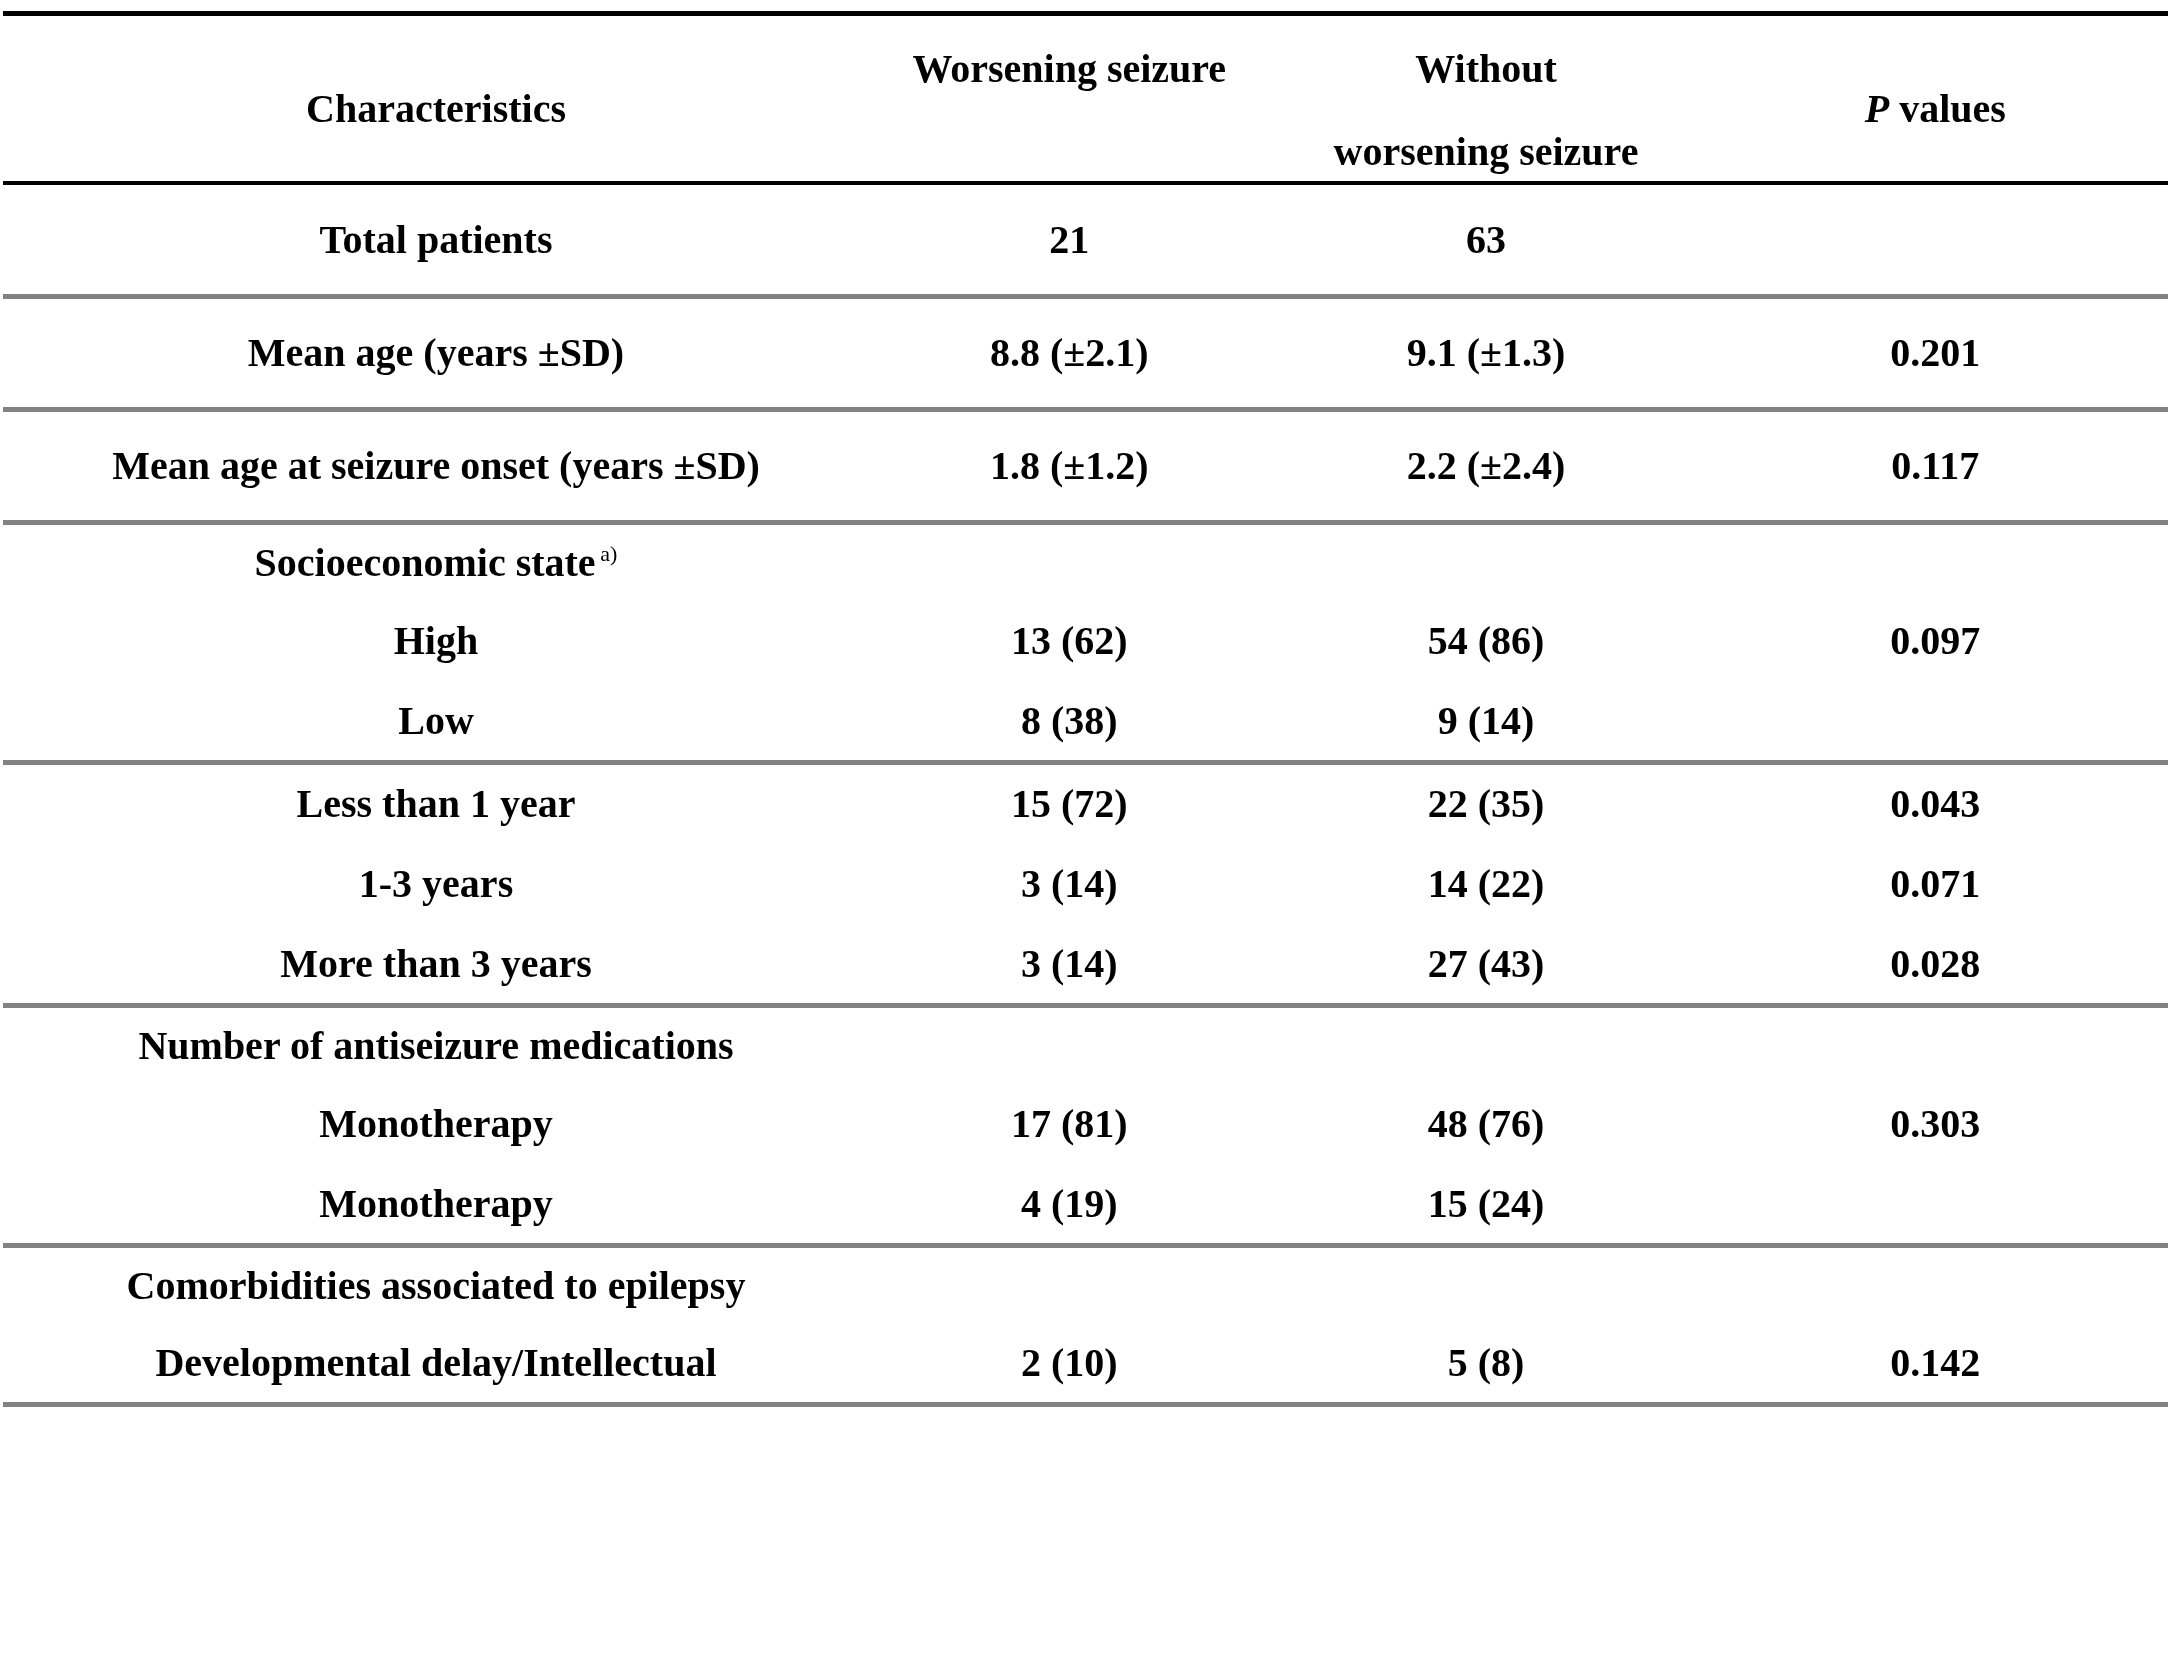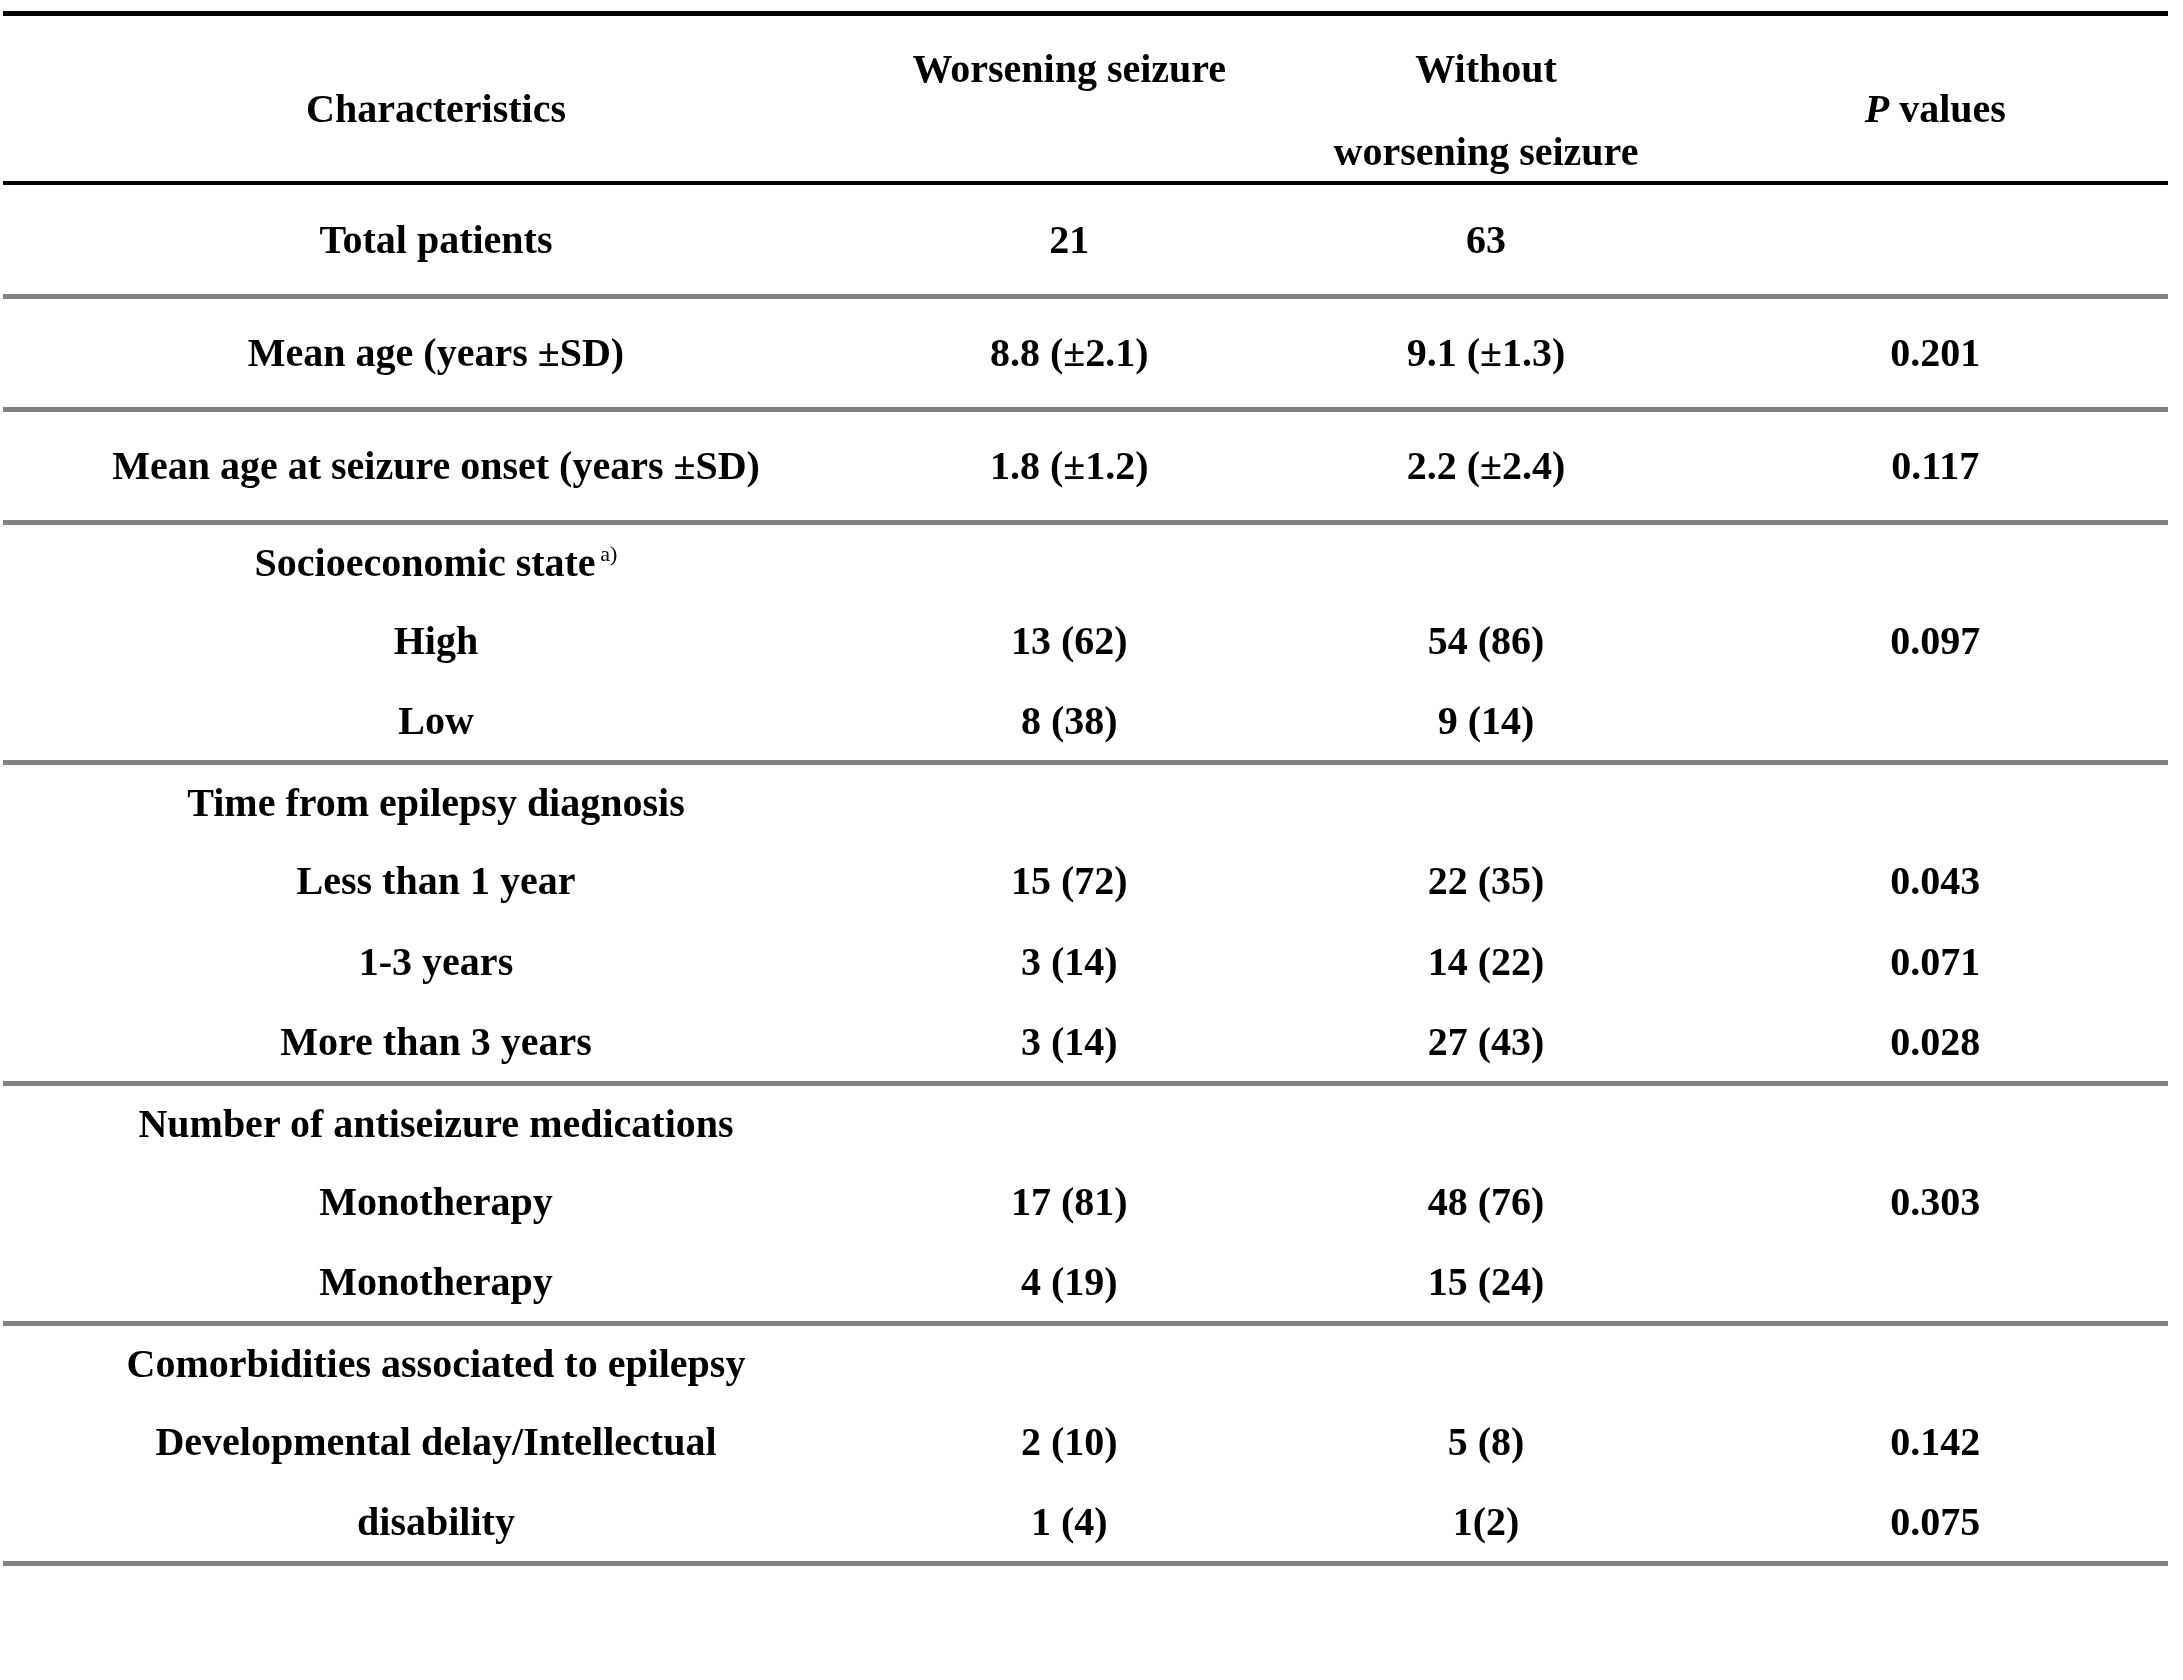--- a/index.html
+++ b/index.html
@@ -114,26 +114,20 @@
           <td class="c-val">13 (62)</td>
           <td class="c-val">54 (86)</td>
           <td class="c-val">0.097</td>
         </tr>
         <tr class="row-sub rule-after">
           <td class="c-label"><span>Low</span></td>
           <td class="c-val">8 (38)</td>
           <td class="c-val">9 (14)</td>
           <td class="c-val"></td>
         </tr>
-        <tr class="row-section">
-          <td class="c-label"><span>Time from epilepsy diagnosis</span></td>
-          <td class="c-val"></td>
-          <td class="c-val"></td>
-          <td class="c-val"></td>
-        </tr>
         <tr class="row-sub">
           <td class="c-label"><span>Less than 1 year</span></td>
           <td class="c-val">15 (72)</td>
           <td class="c-val">22 (35)</td>
           <td class="c-val">0.043</td>
         </tr>
         <tr class="row-sub">
           <td class="c-label"><span>1-3 years</span></td>
           <td class="c-val">3 (14)</td>
           <td class="c-val">14 (22)</td>
@@ -168,22 +162,16 @@
           <td class="c-val"></td>
           <td class="c-val"></td>
           <td class="c-val"></td>
         </tr>
         <tr class="row-sub">
           <td class="c-label"><span>Developmental delay/Intellectual</span></td>
           <td class="c-val">2 (10)</td>
           <td class="c-val">5 (8)</td>
           <td class="c-val">0.142</td>
         </tr>
-        <tr class="row-sub">
-          <td class="c-label"><span>disability</span></td>
-          <td class="c-val">1 (4)</td>
-          <td class="c-val">1(2)</td>
-          <td class="c-val">0.075</td>
-        </tr>
       </tbody>
   </table>
 </div>
 
 
 </body></html>

